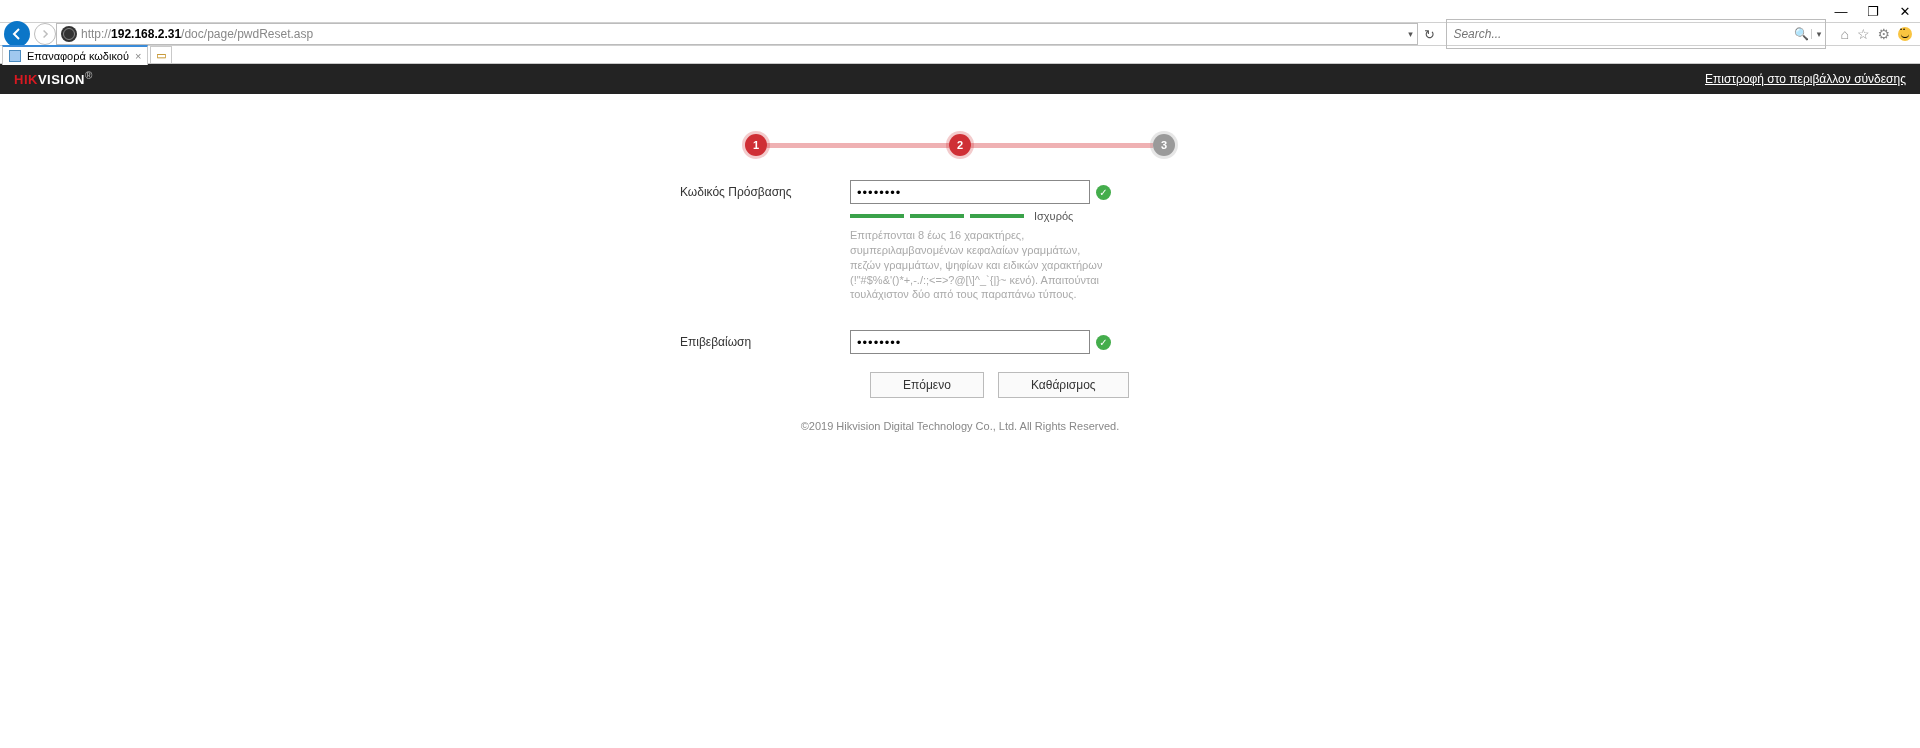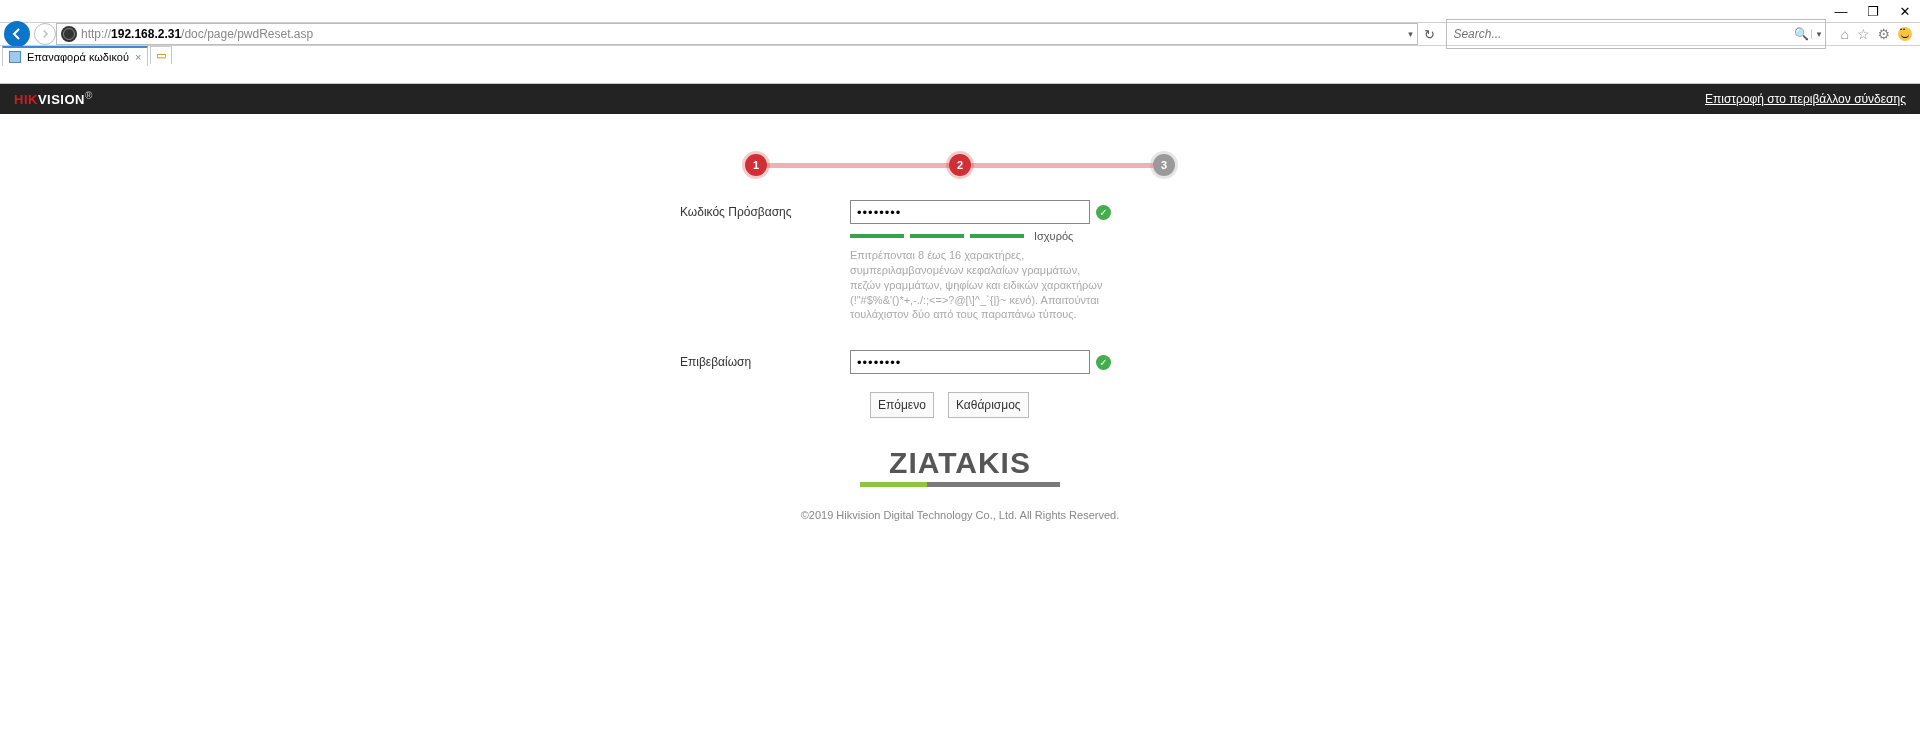--- a/index.html
+++ b/index.html
@@ -21,21 +21,21 @@
 .refresh { width:22px; text-align:center; font-size:13px; color:#555; }
 .search-wrap { width:380px; border:1px solid #bcbcbc; height:30px; margin:0 6px; display:flex; align-items:center; }
 .search-inp { flex:1; border:none; font-size:12px; padding:0 6px; font-style:italic; color:#888; outline:none; }
 .search-mag { width:20px; text-align:center; color:#555; font-size:12px; }
 .search-dd { width:14px; border-left:1px solid #ccc; text-align:center; color:#555; font-size:9px; }
 .chrome-icons { display:flex; align-items:center; gap:8px; padding:0 8px; color:#888; font-size:14px; }
 .smiley { width:14px; height:14px; border-radius:50%; background:#f9c440; display:inline-block; position:relative; }
 .smiley::before { content:"••"; position:absolute; top:-1px; left:2px; font-size:6px; letter-spacing:1px; color:#000; }
 .smiley::after { content:""; position:absolute; bottom:3px; left:3px; width:8px; height:4px; border-bottom:1px solid #000; border-radius:0 0 8px 8px; }
 
-.tabbar { height:38px; background:#fff; border-bottom:1px solid #c9c9c9; display:flex; align-items:flex-start; padding-left:2px; }
+.tabbar { height:18px; background:#fff; border-bottom:1px solid #c9c9c9; display:flex; align-items:center; padding-left:2px; }
 .tab { height:20px; border:1px solid #c9c9c9; border-bottom:none; background:#fff; display:flex; align-items:center; padding:0 6px; font-size:11px; gap:6px; margin-right:2px; }
 .tab-active { border-top:2px solid #3a8bd8; }
 .tab-close { color:#888; font-size:11px; }
 .newtab { width:22px; height:18px; border:1px solid #c9c9c9; border-bottom:none; display:flex; align-items:center; justify-content:center; font-size:11px; color:#b87d00; }
 .tab-icon { width:12px; height:12px; background:#a0c8ef; border:1px solid #4a8bc0; }
 
 
 .hv-header { height:30px; background:#232323; display:flex; align-items:center; justify-content:space-between; padding:0 14px; }
 .hv-logo { font-size:13px; font-weight:bold; letter-spacing:0.5px; }
 .hv-logo .hik { color:#d71921; }
@@ -60,21 +60,21 @@
 .lbl { width:170px; text-align:left; padding-right:20px; font-size:12px; color:#333; line-height:24px; }
 .field { display:flex; flex-direction:column; }
 .inp-wrap { display:flex; align-items:center; gap:6px; }
 .inp { width:240px; height:24px; border:1px solid #888; padding:0 6px; font-size:13px; letter-spacing:1px; outline:none; }
 .check { width:15px; height:15px; border-radius:50%; background:#44ad4c; display:flex; align-items:center; justify-content:center; color:#fff; font-size:10px; }
 .strength { display:flex; align-items:center; gap:6px; margin-top:6px; }
 .strength-bar { width:54px; height:4px; background:#3aa24a; }
 .strength-txt { font-size:11px; color:#555; margin-left:4px; }
 .hint { width:260px; font-size:11px; line-height:1.35; color:#aaa; margin-top:6px; }
 .btns { margin-left:190px; margin-top:18px; display:flex; gap:14px; }
-.btn { height:26px; padding:0 7px; border:1px solid #bbb; background:#fafafa; font-size:12px; color:#333; cursor:pointer; }
+.btn { height:26px; padding:0 32px; border:1px solid #bbb; background:#fafafa; font-size:12px; color:#333; cursor:pointer; }
 
 .brand { margin-top:28px; text-align:center; }
 .brand-name { font-size:30px; font-weight:800; color:#565656; letter-spacing:1px; }
 .brand-underline { width:200px; margin:2px auto 0; display:flex; }
 .bu1 { flex:1; height:5px; background:#8cc63f; }
 .bu2 { flex:2; height:5px; background:#7a7a7a; }
 .copy { margin-top:22px; font-size:11px; color:#888; }
 </style>
 </head>
 <body>
@@ -173,22 +173,15 @@
         </div>
       </div>
     </div>
 
     <div class="btns">
       <button class="btn">Επόμενο</button>
       <button class="btn">Καθάρισμος</button>
     </div>
   </div>
 
-  <div class="brand">
-    <div class="brand-name">ZIATAKIS</div>
-    <div class="brand-underline">
-      <div class="bu1"></div>
-        <div class="bu2"></div>
-    </div>
-  </div>
   <div class="copy">©2019 Hikvision Digital Technology Co., Ltd. All Rights Reserved.</div>
 
 </div>
 
 </body></html>

